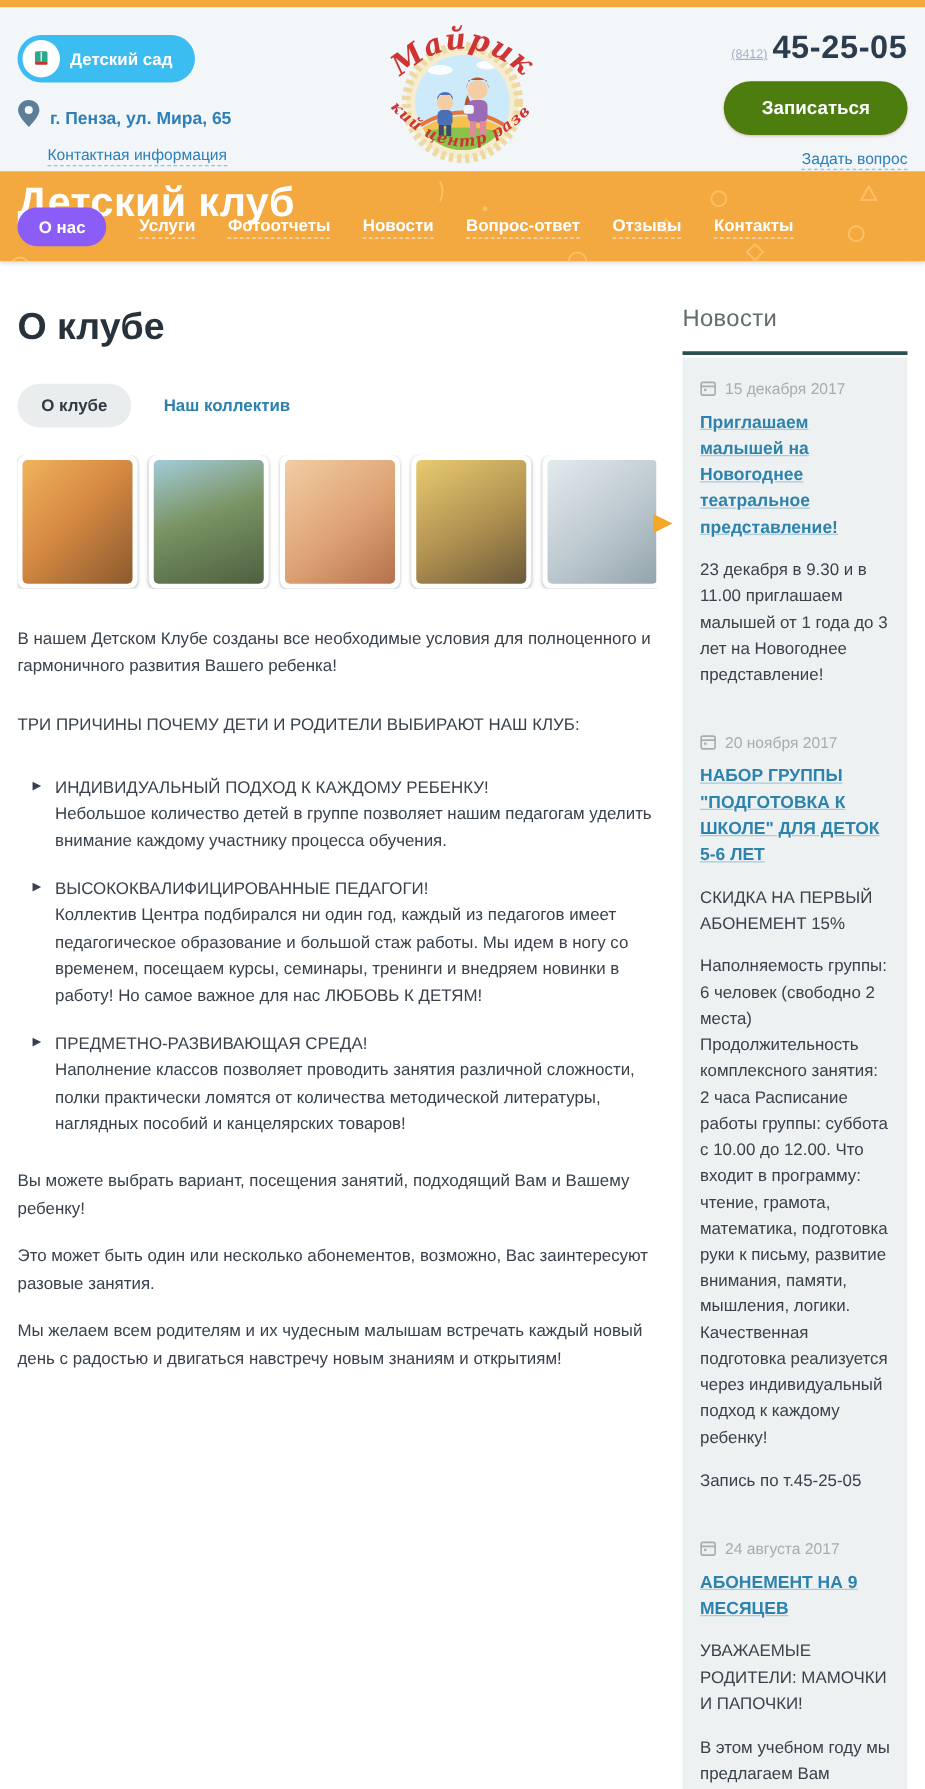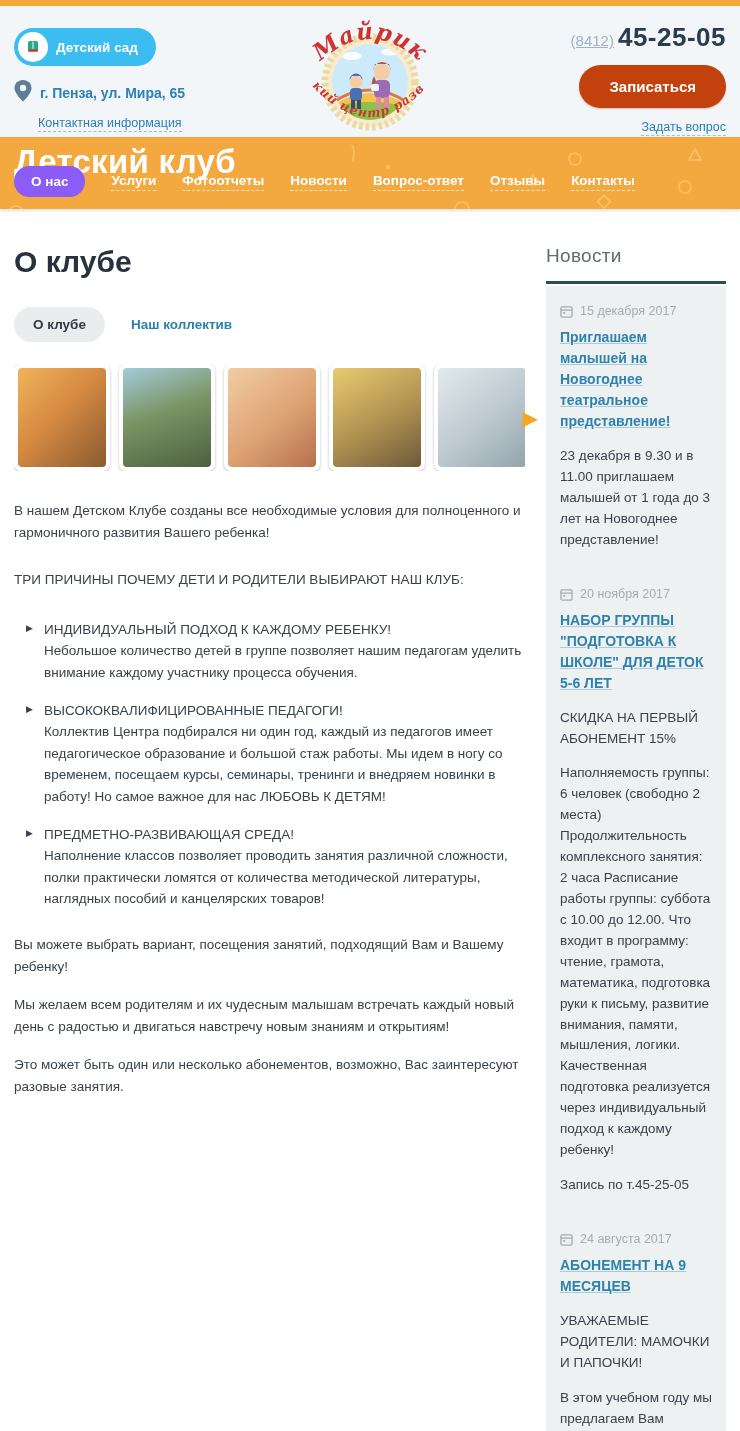--- a/index.html
+++ b/index.html
@@ -18,23 +18,23 @@
   .kg-pill span.lbl { color:#fff; font-weight:bold; font-size:13.5px; }
   .addr-row { display:flex; align-items:center; gap:8px; margin-top:14px; }
   .addr-link { color:#2c7fb8; font-size:14px; font-weight:600; text-decoration:none; }
   .contact-link { display:inline-block; margin:10px 0 0 24px; color:#2c7fb8; font-size:12.5px; text-decoration:none;
                   border-bottom:1px dashed #9cc0d8; padding-bottom:1px; cursor:pointer; }
 
   .logo-wrap { position:absolute; left:50%; transform:translateX(-50%); top:4px; width:152px; height:124px; }
 
   .header-right { position:absolute; right:14px; top:16px; text-align:right; }
   .phone-row { font-size:14px; color:#9fb3c8; }
-  .phone-code { font-size:15px; color:#9fb3c8; margin-right:4px;text-decoration:underline; }
+  .phone-code { font-size:10px; color:#9fb3c8; margin-right:4px;text-decoration:underline; }
   .phone-num { font-size:26px; font-weight:bold; color:#2b3c4e; letter-spacing:.5px; }
-  .signup-btn { display:inline-block; margin-top:12px; background:#c2410c; color:#fff; font-weight:bold; font-size:15px;
+  .signup-btn { display:inline-block; margin-top:12px; background:#4d7c0f; color:#fff; font-weight:bold; font-size:15px;
                 border:none; border-radius:23px; padding:13px 30px; cursor:pointer; box-shadow:0 1px 2px rgba(180,40,30,.3); }
   .ask-link { display:inline-block; margin-top:12px; color:#2c7fb8; font-size:12.5px; text-decoration:none;
               border-bottom:1px dashed #9cc0d8; padding-bottom:1px; cursor:pointer; }
 
   
   .banner { position:relative; height:72px; background:#f3a940; overflow:hidden; box-shadow:0 2px 3px rgba(0,0,0,.12); }
   .banner h1 { position:absolute; left:14px; top:6px; color:#fff; font-size:33px; font-weight:bold; letter-spacing:.3px; }
   .banner nav { position:absolute; left:14px; bottom:12px; display:flex; align-items:center; gap:26px; }
   .nav-item { color:#fff; font-weight:bold; font-size:13.5px; text-decoration:none; cursor:pointer;
               border-bottom:1px dashed rgba(255,255,255,.65); padding-bottom:2px; }
@@ -72,21 +72,21 @@
   .reasons li { position:relative; padding-left:30px; margin-bottom:16px; font-size:13.5px; line-height:1.6; }
   .reasons li .marker { position:absolute; left:12px; top:2px; font-size:9px; color:#39424c; }
   .reason-title { display:block; }
   .bottom-block { margin-top:24px; }
 
   
   .side-title { font-size:19px; color:#606d6d; font-weight:normal; margin-bottom:14px; letter-spacing:.3px; }
   .side-rule { height:3px; background:#2c504f; margin-bottom:2px; }
   .news-card { background:#edf1f1; padding:18px 14px 28px 14px; }
   .news-item + .news-item { margin-top:36px; }
-  .news-date { display:flex; align-items:flex-end; gap:7px; color:#a4aeae; font-size:12.5px; margin-bottom:9px; }
+  .news-date { display:flex; align-items:flex-start; gap:7px; color:#a4aeae; font-size:12.5px; margin-bottom:9px; }
   .news-link { color:#2d82ae; font-size:14px; font-weight:600; line-height:1.5; text-decoration:underline;
                text-decoration-color:rgba(45,130,174,.35); cursor:pointer; }
   .news-item p { font-size:13.5px; line-height:1.55; color:#39424c; margin-top:14px; }
 </style>
 </head>
 <body>
 
 <div class="topstrip"></div>
 
 <header class="header">
@@ -251,22 +251,22 @@
         <span>Коллектив Центра подбирался ни один год, каждый из педагогов имеет педагогическое образование и большой стаж работы. Мы идем в ногу со временем, посещаем курсы, семинары, тренинги и внедряем новинки в работу! Но самое важное для нас ЛЮБОВЬ К ДЕТЯМ!</span>
       </li>
       <li>
         <span class="marker">▶</span>
         <span class="reason-title">ПРЕДМЕТНО-РАЗВИВАЮЩАЯ СРЕДА!</span>
         <span>Наполнение классов позволяет проводить занятия различной сложности, полки практически ломятся от количества методической литературы, наглядных пособий и канцелярских товаров!</span>
       </li>
     </ul>
 
     <p class="body bottom-block">Вы можете выбрать вариант, посещения занятий, подходящий Вам и Вашему ребенку!</p>
+    <p class="body">Это может быть один или несколько абонементов, возможно, Вас заинтересуют разовые занятия.</p>
     <p class="body">Мы желаем всем родителям и их чудесным малышам встречать каждый новый день с радостью и двигаться навстречу новым знаниям и открытиям!</p>
-    <p class="body">Это может быть один или несколько абонементов, возможно, Вас заинтересуют разовые занятия.</p>
   </main>
 
   <aside class="side-col">
     <h3 class="side-title">Новости</h3>
     <div class="side-rule"></div>
 
     <div class="news-card">
 
       <div class="news-item">
         <div class="news-date">

